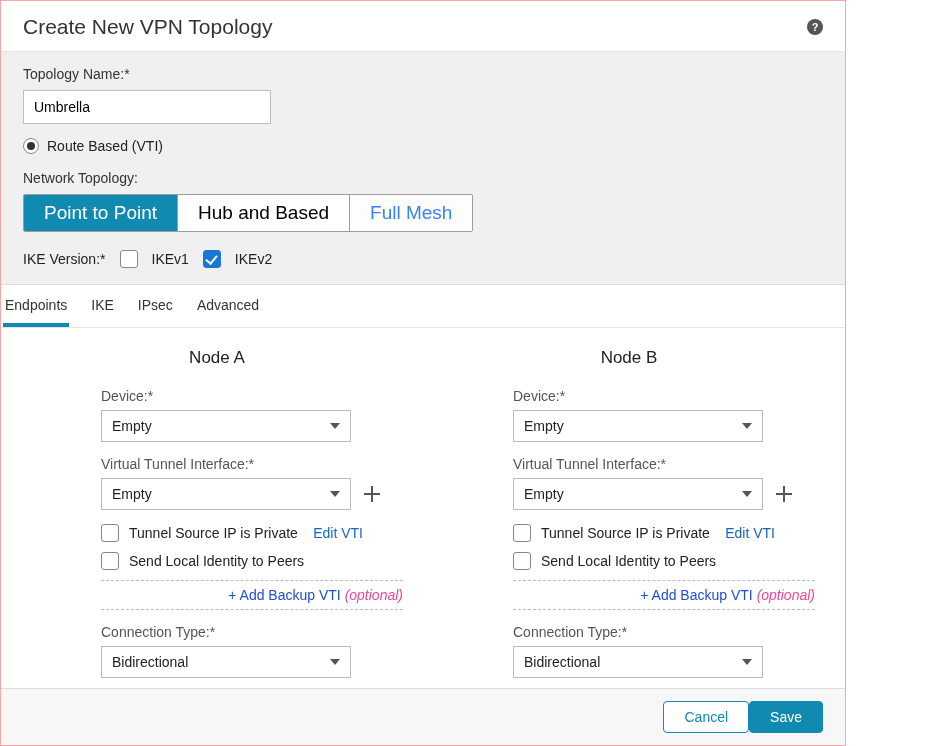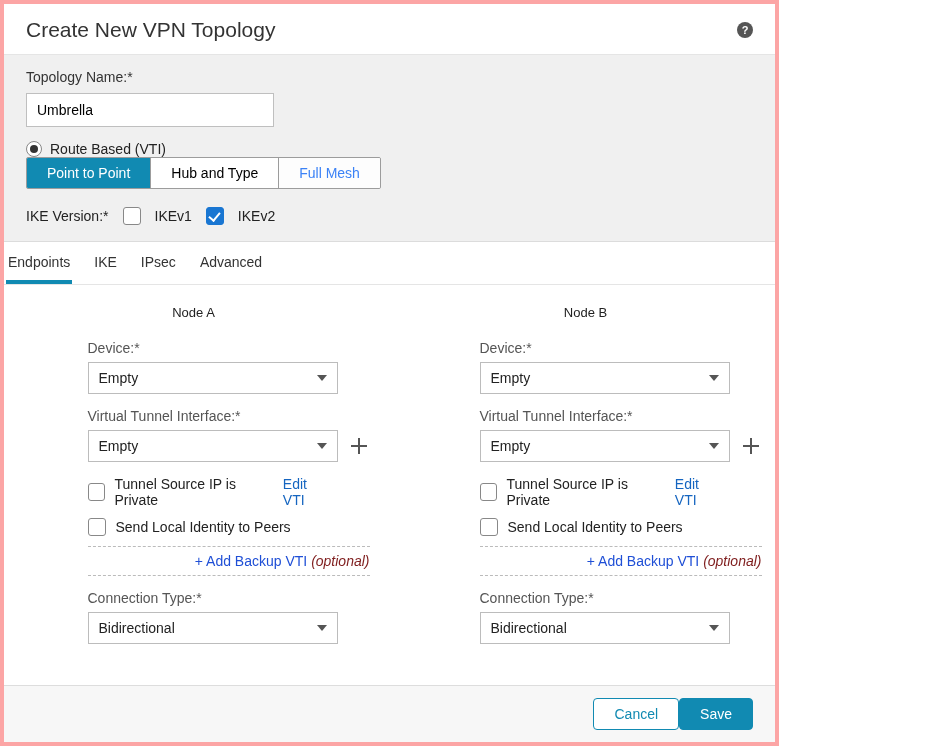--- a/index.html
+++ b/index.html
@@ -6,25 +6,25 @@
   body {
     font-family: "Helvetica Neue", Arial, sans-serif;
     font-size: 14px;
     color: #222;
     background: #fff;
     width: 946px;
     height: 746px;
     overflow: hidden;
   }
   .dialog {
-    width: 779px;
+    width: 846px;
     height: 746px;
     display: flex;
     flex-direction: column;
-    border: 4px solid #fca5a5;
+    border: 1px solid #fca5a5;
   }
   .header {
     display: flex;
     align-items: center;
     justify-content: space-between;
     padding: 14px 22px 12px 22px;
     border-bottom: 1px solid #e5e5e5;
   }
   .header h1 { font-size: 21px; font-weight: 400; color: #333; }
   .help-icon {
@@ -53,21 +53,21 @@
   }
   .radio-circle.checked::after{
     content:""; position:absolute; width:8px; height:8px; border-radius:50%;
     background:#333; top:3px; left:3px;
   }
   .nt-label { margin-top: 16px; margin-bottom: 8px; display:block; }
   .seg {
     display:flex; border:1px solid #9c9c9c; width: fit-content; border-radius:2px; overflow:hidden;
   }
   .seg button {
-    border:none; background:#fff; padding: 7px 20px; font-size:14px; cursor:pointer;
+    border:none; background:#fff; padding: 7px 20px; font-size:19px; cursor:pointer;
     border-right:1px solid #9c9c9c;
   }
   .seg button:last-child{ border-right:none; color:#3b82f6; background:#fdfdfd; }
   .seg button.active { background:#118ab2; color:#fff; }
   .ike-row { display:flex; align-items:center; gap: 14px; margin-top: 18px; }
   .checkbox {
     width:18px; height:18px; border:1px solid #888; border-radius:3px; background:#fff;
     display:inline-flex; align-items:center; justify-content:center; cursor:pointer;
   }
   .checkbox.checked { background:#1976d2; border-color:#1976d2; }
@@ -82,21 +82,21 @@
   .tab {
     padding: 12px 2px 10px 2px; cursor:pointer; color:#333; font-size:14px;
     border-bottom: 4px solid transparent;
   }
   .tab.active { border-bottom-color:#118ab2; font-weight:400; }
   .nodes {
     flex:1; display:flex; padding: 20px 30px 10px 30px; gap: 40px; overflow:auto;
     justify-content: center;
   }
   .node { width: 400px; }
-  .node h2 { text-align:center; font-weight:400; font-size:13px; margin-bottom: 20px; }
+  .node h2 { text-align:center; font-weight:400; font-size:17px; margin-bottom: 20px; }
   .nlabel { font-size:14px; color:#555; margin-bottom:6px; display:block; margin-left:70px;}
   .select-wrap { display:flex; align-items:center; gap:10px; margin-left:70px; margin-bottom:14px;}
   .select {
     width: 250px; height:32px; border:1px solid #bcbcbc; background:#fff;
     display:flex; align-items:center; justify-content:space-between;
     padding:0 10px; cursor:pointer; font-size:14px;
   }
   .caret {
     width:0; height:0; border-left:5px solid transparent; border-right:5px solid transparent;
     border-top:6px solid #555;
@@ -108,21 +108,21 @@
     content:""; position:absolute; background:#555;
   }
   .plus-ic::before { left:10px; top:3px; width:2px; height:16px; }
   .plus-ic::after  { top:10px; left:3px; height:2px; width:16px; }
   .cb-row { display:flex; align-items:center; gap:10px; margin-left:70px; margin-bottom:10px; }
   .cb-row .link { margin-left:auto; color:#1565c0; cursor:pointer; padding-right:40px; }
   .dashed {
     border:none; border-top:1px dashed #bbb; margin:6px 0 6px 70px;
   }
   .addbackup { text-align:right; color:#1f4fd6; cursor:pointer; padding-right:0px; margin:4px 0 4px 70px; }
-  .addbackup .opt { color:#7f1d1d; font-style:italic;margin-top:20px; }
+  .addbackup .opt { color:#ec4899; font-style:italic;margin-top:20px; }
   .footer {
     background:#f7f7f7; border-top:1px solid #ddd;
     display:flex; justify-content:flex-end; padding:12px 22px;
   }
   .btn {
     padding:7px 20px; border-radius:4px; font-size:14px; cursor:pointer;
   }
   .btn-cancel { background:#fff; border:1px solid #118ab2; color:#118ab2; }
   .btn-save   { background:#118ab2; border:1px solid #118ab2; color:#fff; }
 </style>
@@ -140,23 +140,24 @@
     <label class="field-label">Topology Name:*</label>
     <input class="text-input" type="text" value="Umbrella" style="">
 
     <div class="radio-row">
       <label class="radio">
         <span class="radio-circle checked"></span>
         <span>Route Based (VTI)</span>
       </label>
     </div>
 
+    <label class="field-label nt-label">Network Topology:</label>
     <div class="seg">
       <button class="active">Point to Point</button>
-      <button>Hub and Type</button>
+      <button>Hub and Based</button>
       <button>Full Mesh</button>
     </div>
 
     <div class="ike-row">
       <span>IKE Version:*</span>
       <span class="checkbox"></span>
       <span>IKEv1</span>
       <span class="checkbox checked"></span>
       <span>IKEv2</span>
     </div>

